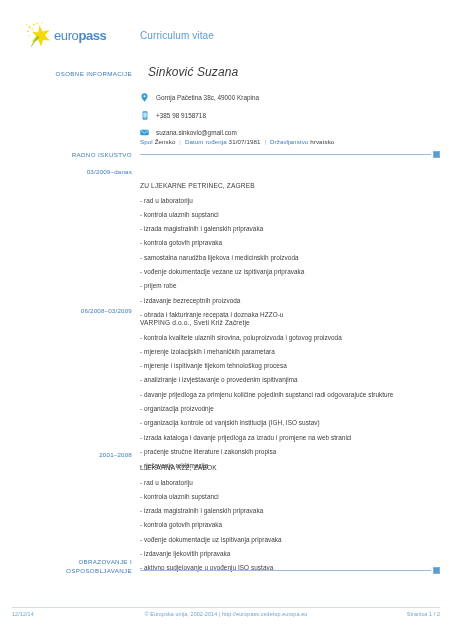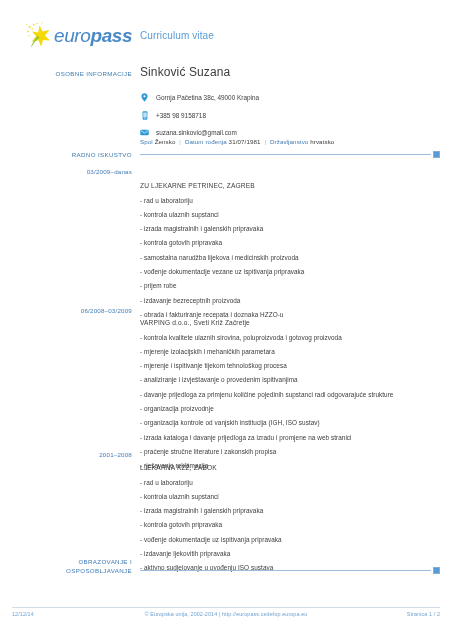--- a/index.html
+++ b/index.html
@@ -28,43 +28,43 @@
     left:26px;top:22px;
     display:flex;align-items:center;
   }
   .logo-star{
     position:relative;
     width:30px;height:26px;
     margin-right:1px;
   }
   .logo-star svg{display:block;}
   .logo-text{
-    font-size:19px;
+    font-size:13px;
     letter-spacing:-0.4px;
     line-height:1;
     color:#4a89c7;
-    font-style:italic;
     white-space:nowrap;
     margin-left:-3px;
   }
   .logo-text .lt-euro{font-weight:400;}
   .logo-text .lt-pass{font-weight:700;}
   .doc-kind{
     position:absolute;
     left:140px;top:30px;
     font-size:10px;
     color:#5b9bd5;
     letter-spacing:0.1px;
   }
 
   
   .row{
     position:absolute;
-    left:0;right:0;
+    left:8px;right:0;
     display:flex;
+    font-style:italic;
   }
   .label-col{
     width:135px;
     box-sizing:border-box;
     padding-right:7px;
     text-align:right;
     color:#3f7cb5;
     font-size:6.2px;
     letter-spacing:0.35px;
     line-height:1.5;

